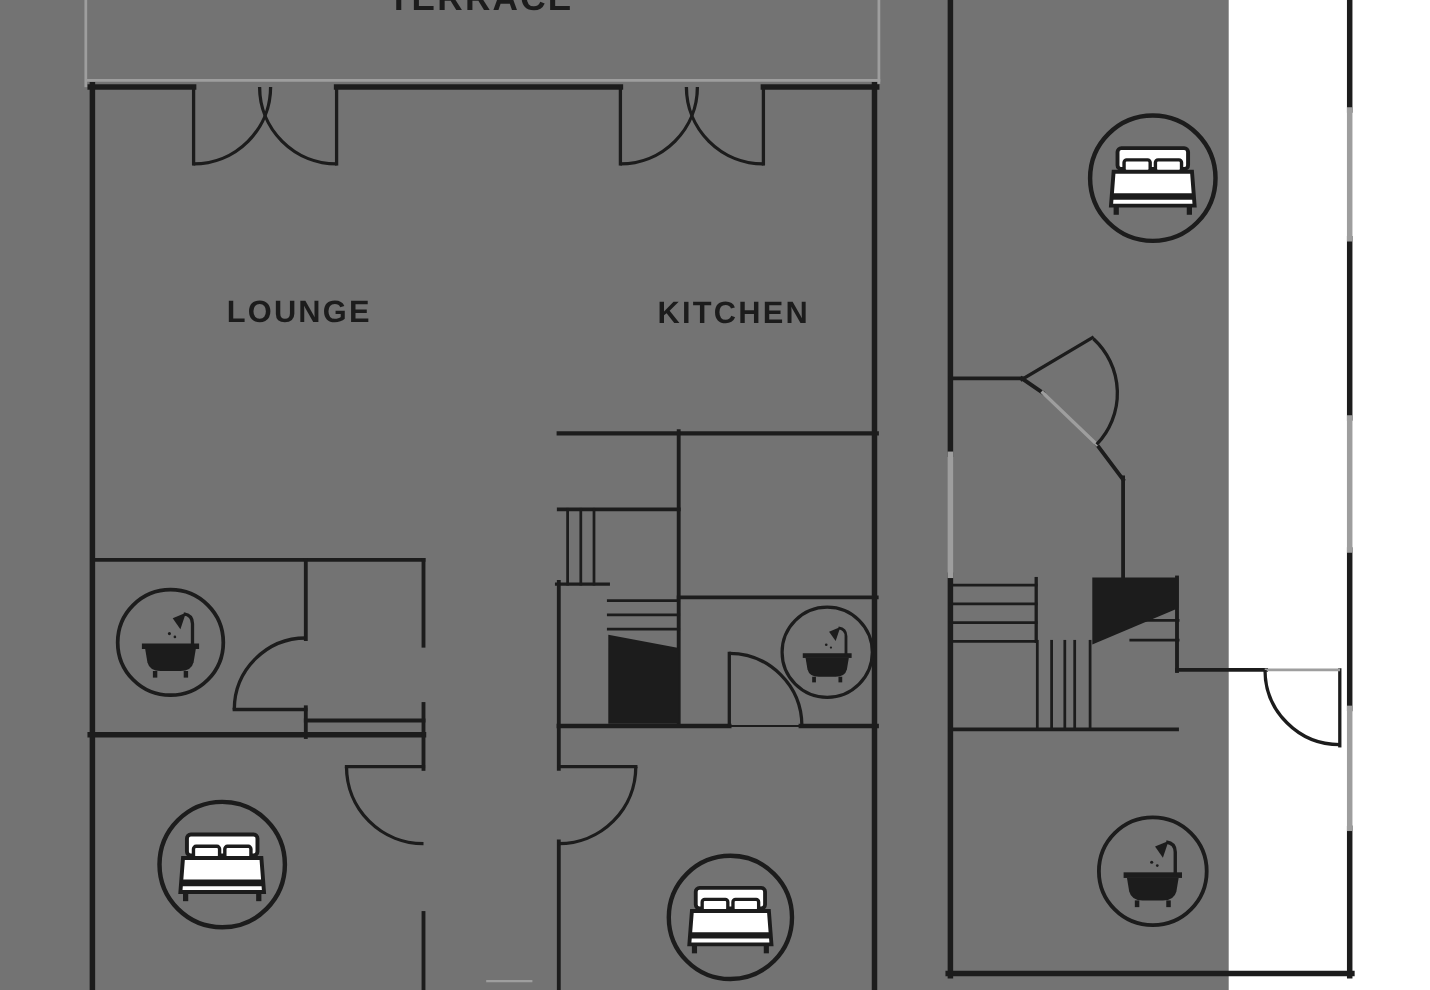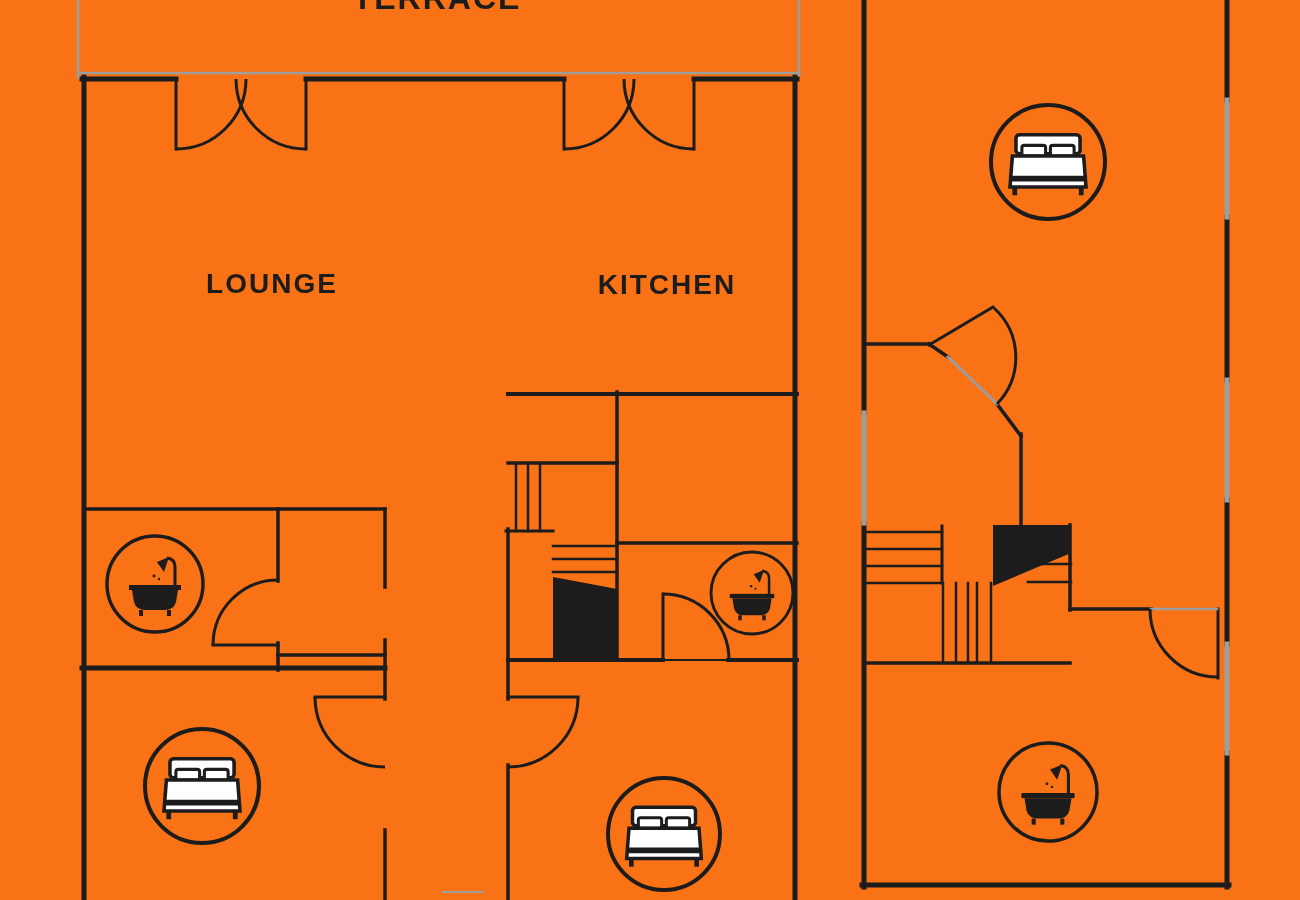--- a/index.html
+++ b/index.html
@@ -1,17 +1,17 @@
 <!DOCTYPE html>
 <html><head>
 <meta charset="utf-8">
 <style>
   html,body{margin:0;padding:0;background:#ffffff;}
   body{width:1300px;height:900px;overflow:hidden;font-family:"Liberation Sans",sans-serif;}
-  .stage{position:relative;width:1300px;height:900px;background:#f97316;}
+  .stage{position:relative;width:1117px;height:900px;background:#737373;}
   svg{position:absolute;left:0;top:0;}
   text{font-family:"Liberation Sans",sans-serif;font-weight:700;}
 </style>
 </head>
 <body>
 
 <div class="stage">
   <svg xmlns="http://www.w3.org/2000/svg" width="1300" height="900" viewBox="0 0 1300 900">
       <line x1="82" y1="79" x2="176" y2="79" stroke="#1c1c1c" stroke-width="5" stroke-linecap="square"></line>
       <line x1="306" y1="79" x2="564" y2="79" stroke="#1c1c1c" stroke-width="5" stroke-linecap="square"></line>

